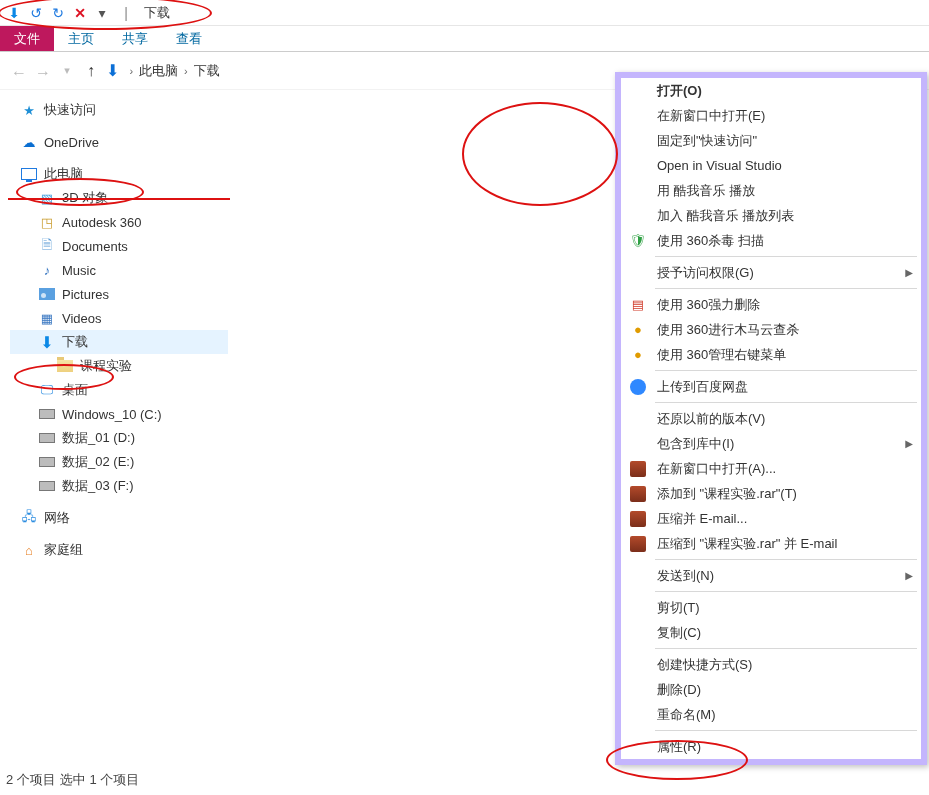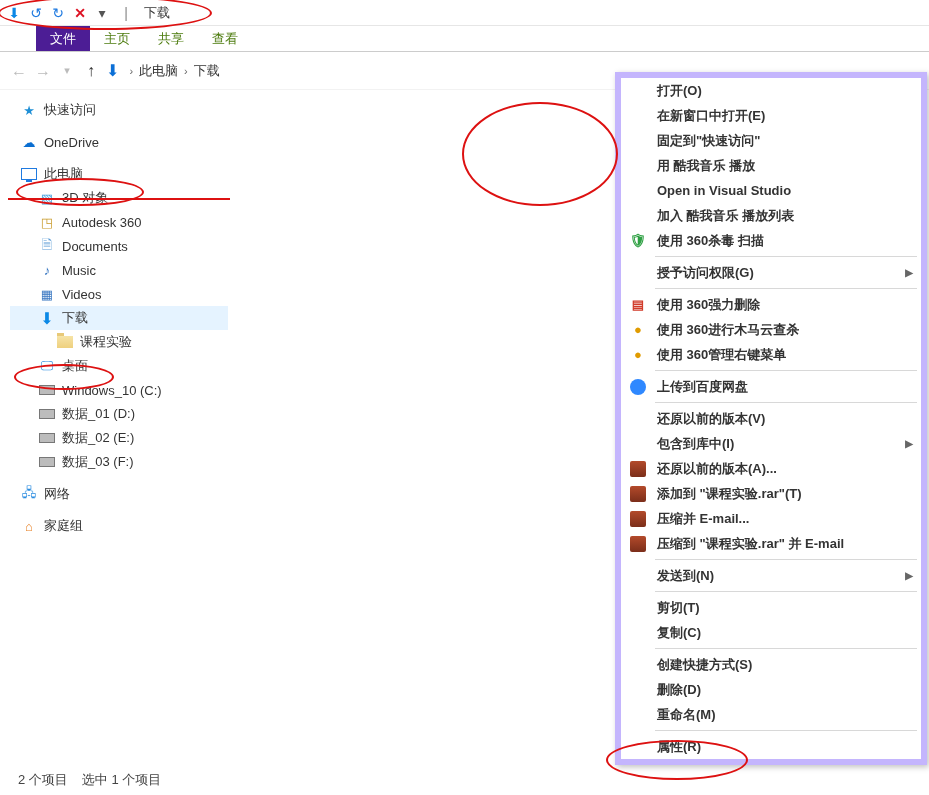--- a/index.html
+++ b/index.html
@@ -6,22 +6,22 @@
 body { background: #fff; width: 929px; height: 795px; overflow: hidden; position: relative; font-size: 13px; color: #333; }
 
 
 .titlebar { height: 26px; display: flex; align-items: center; padding-left: 4px; border-bottom: 1px solid #e6e6e6; }
 .titlebar .qat { display: flex; align-items: center; gap: 2px; margin-right: 6px; }
 .titlebar .qat span { width: 20px; height: 20px; display: inline-flex; align-items: center; justify-content: center; font-size: 14px; }
 .title-text { font-size: 13px; color: #333; }
 
 
 .ribbon { height: 26px; display: flex; align-items: stretch; border-bottom: 1px solid #ccc; }
-.ribbon .tab { padding: 0 14px; display: flex; align-items: center; font-size: 13px; color: #4d7c0f; cursor: default; }
-.ribbon .tab.active { background: #4c1d95; color: #fff; margin-left: 36px; }
+.ribbon .tab { padding: 0 14px; display: flex; align-items: center; font-size: 13px; color: #0369a1; cursor: default; }
+.ribbon .tab.active { background: #be185d; color: #fff; }
 
 
 .crumb-row { height: 38px; display: flex; align-items: center; padding: 0 8px; border-bottom: 1px solid #f2f2f2; }
 .crumb-row .navbtn { width: 22px; height: 22px; display: inline-flex; align-items: center; justify-content: center; color: #bbb; font-size: 16px; margin-right: 2px; }
 .crumb-row .navbtn.on { color: #333; }
 .crumb-row .sep { margin: 0 6px; color: #666; font-size: 11px; }
 .crumb-row .dl-icon { color: #0b6fd6; margin: 0 4px 0 2px; font-size: 16px; }
 .crumb-row .crumb { color: #333; }
 
 
@@ -39,28 +39,28 @@
 
 .folder-thumb { position: absolute; left: 496px; top: 34px; transform: translateX(-50%); width: 96px; text-align: center; }
 .folder-thumb .sel { background: #cde8ff; padding: 4px; border: 1px solid #7abaff; display: inline-block; }
 .folder-thumb .ficon { width: 76px; height: 64px; position: relative; }
 .folder-thumb .ficon::before { content: ""; position: absolute; left: 6px; top: 4px; width: 32px; height: 10px; background: #e8c978; border-radius: 2px 2px 0 0; }
 .folder-thumb .ficon::after { content: ""; position: absolute; left: 4px; top: 10px; right: 4px; bottom: 4px; background: linear-gradient(#f6e3a6, #eed07e); border-radius: 2px; }
 .folder-thumb .fname { margin-top: 4px; background: #cde8ff; padding: 1px 2px; display: inline-block; }
 
 
 .ctx { position: absolute; left: 615px; top: 72px; width: 312px; background: #fff; border: 6px solid #c4b5fd; box-shadow: 2px 2px 6px rgba(0,0,0,0.25); }
-.ctx .row { display: flex; align-items: center; height: 25px; padding-left: 36px; padding-right: 10px; position: relative; font-weight: bold; }
+.ctx .row { display: flex; align-items: center; height: 25px; padding-left: 36px; padding-right: 10px; position: relative; }
 .ctx .row.bold { font-weight: 600; }
 .ctx .row .icoslot { position: absolute; left: 6px; width: 22px; height: 22px; display: inline-flex; align-items: center; justify-content: center; }
 .ctx .row .sub { position: absolute; right: 8px; color: #666; font-size: 10px; }
 .ctx hr { border: none; border-top: 1px solid #d8d8d8; margin: 3px 4px 3px 34px; }
 
 
-.statusbar { position: absolute; left: 0; right: 0; bottom: 0; height: 30px; display: flex; align-items: center; padding: 0 18px; font-size: 13px; color: #444; gap: 14px; }
+.statusbar { position: absolute; left: 0; right: 0; bottom: 0; height: 30px; display: flex; align-items: center; padding: 0 6px; font-size: 13px; color: #444; gap: 4px; }
 
 
 .ann { position: absolute; border: 2px solid #d11; border-radius: 50%; pointer-events: none; }
 
 
 .i-bluearrow { color: #0b88e6; font-size: 16px; }
 .i-undo { color: #1f7ae0; font-size: 14px; }
 .i-redo { color: #1f7ae0; font-size: 14px; }
 .i-close { color: #d12; font-size: 16px; font-weight: bold; }
 .i-dd { color: #555; font-size: 10px; }
@@ -148,20 +148,26 @@
     </div>
     <div class="tree-item l2">
       <span class="icon" style="color:#5a9bd5;">🗎</span>
       <span>Documents</span>
     </div>
     <div class="tree-item l2">
       <span class="icon" style="color:#3a78c2;">♪</span>
       <span>Music</span>
     </div>
     <div class="tree-item l2">
+      <span class="icon">
+          <span class="i-pic"></span>
+        </span>
+      <span>Pictures</span>
+    </div>
+    <div class="tree-item l2">
       <span class="icon" style="color:#3a78c2;">▦</span>
       <span>Videos</span>
     </div>
     <div class="tree-item l2 selected">
       <span class="icon i-bluearrow">⬇</span>
       <span>下载</span>
     </div>
     <div class="tree-item l3">
       <span class="icon">
           <span class="i-folder-sm"></span>
@@ -223,24 +229,24 @@
   <div class="row bold">
       <span>打开(O)</span>
     </div>
   <div class="row">
       <span>在新窗口中打开(E)</span>
     </div>
   <div class="row">
       <span>固定到"快速访问"</span>
     </div>
   <div class="row">
+      <span>Open in Visual Studio</span>
+    </div>
+  <div class="row">
       <span>用 酷我音乐 播放</span>
-    </div>
-  <div class="row">
-      <span>Open in Visual Studio</span>
     </div>
   <div class="row">
       <span>加入 酷我音乐 播放列表</span>
     </div>
   <div class="row">
       <span class="icoslot i-shield">🛡</span>
       <span>使用 360杀毒 扫描</span>
     </div>
   <hr>
   <div class="row">
@@ -272,21 +278,21 @@
       <span>还原以前的版本(V)</span>
     </div>
   <div class="row">
       <span>包含到库中(I)</span>
       <span class="sub">▶</span>
     </div>
   <div class="row">
       <span class="icoslot">
         <span class="i-rar"></span>
       </span>
-      <span>还原以前的版本(A)...</span>
+      <span>在新窗口中打开(A)...</span>
     </div>
   <div class="row">
       <span class="icoslot">
         <span class="i-rar"></span>
       </span>
       <span>添加到 "课程实验.rar"(T)</span>
     </div>
   <div class="row">
       <span class="icoslot">
         <span class="i-rar"></span>

